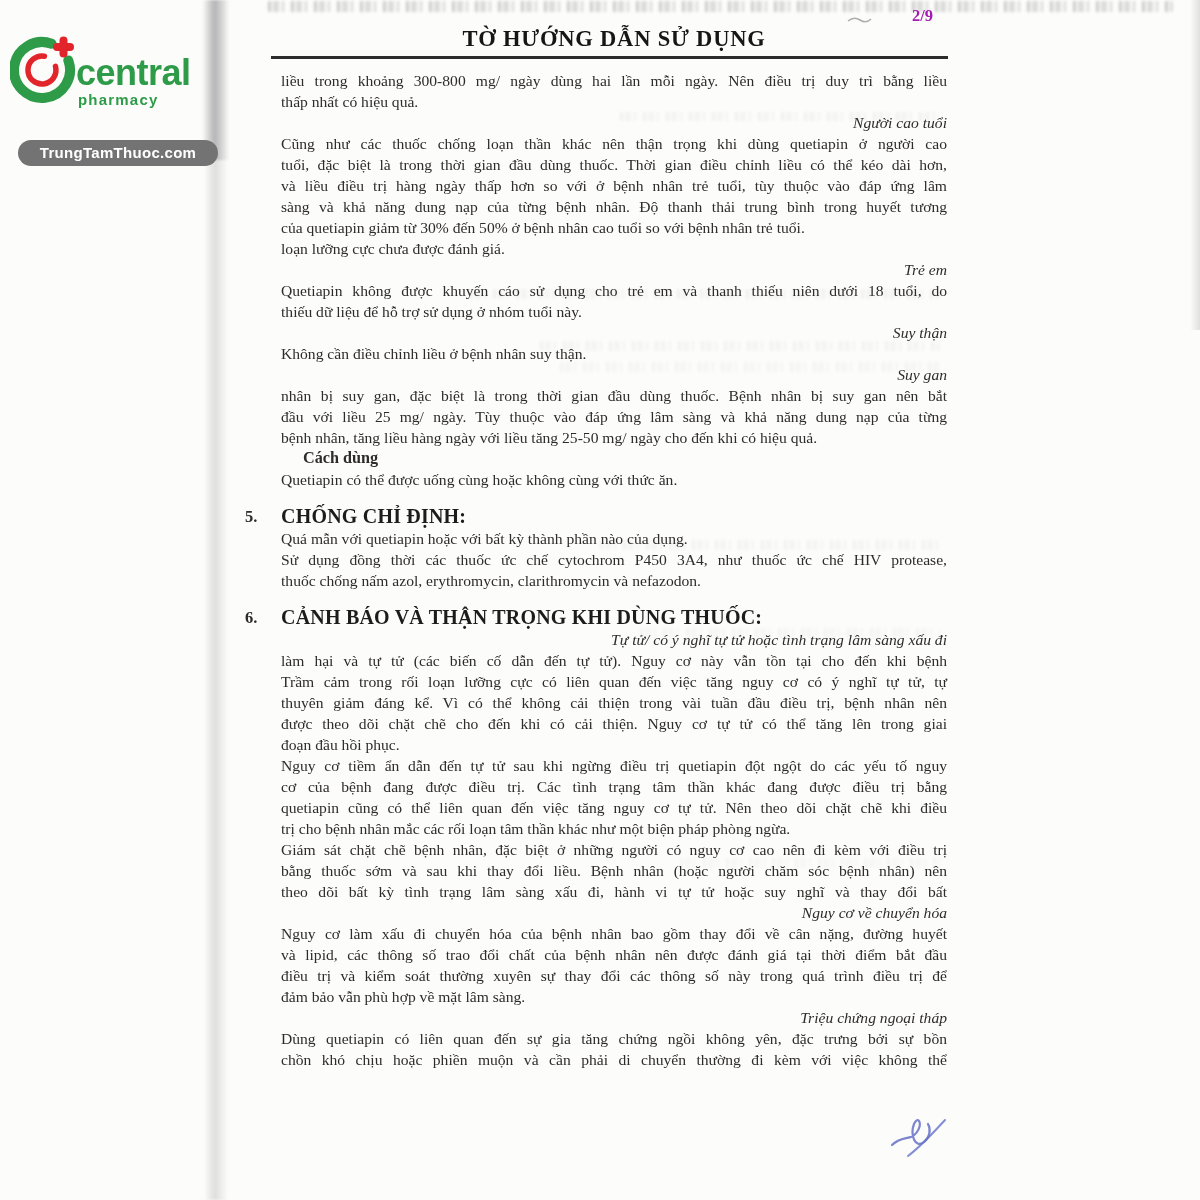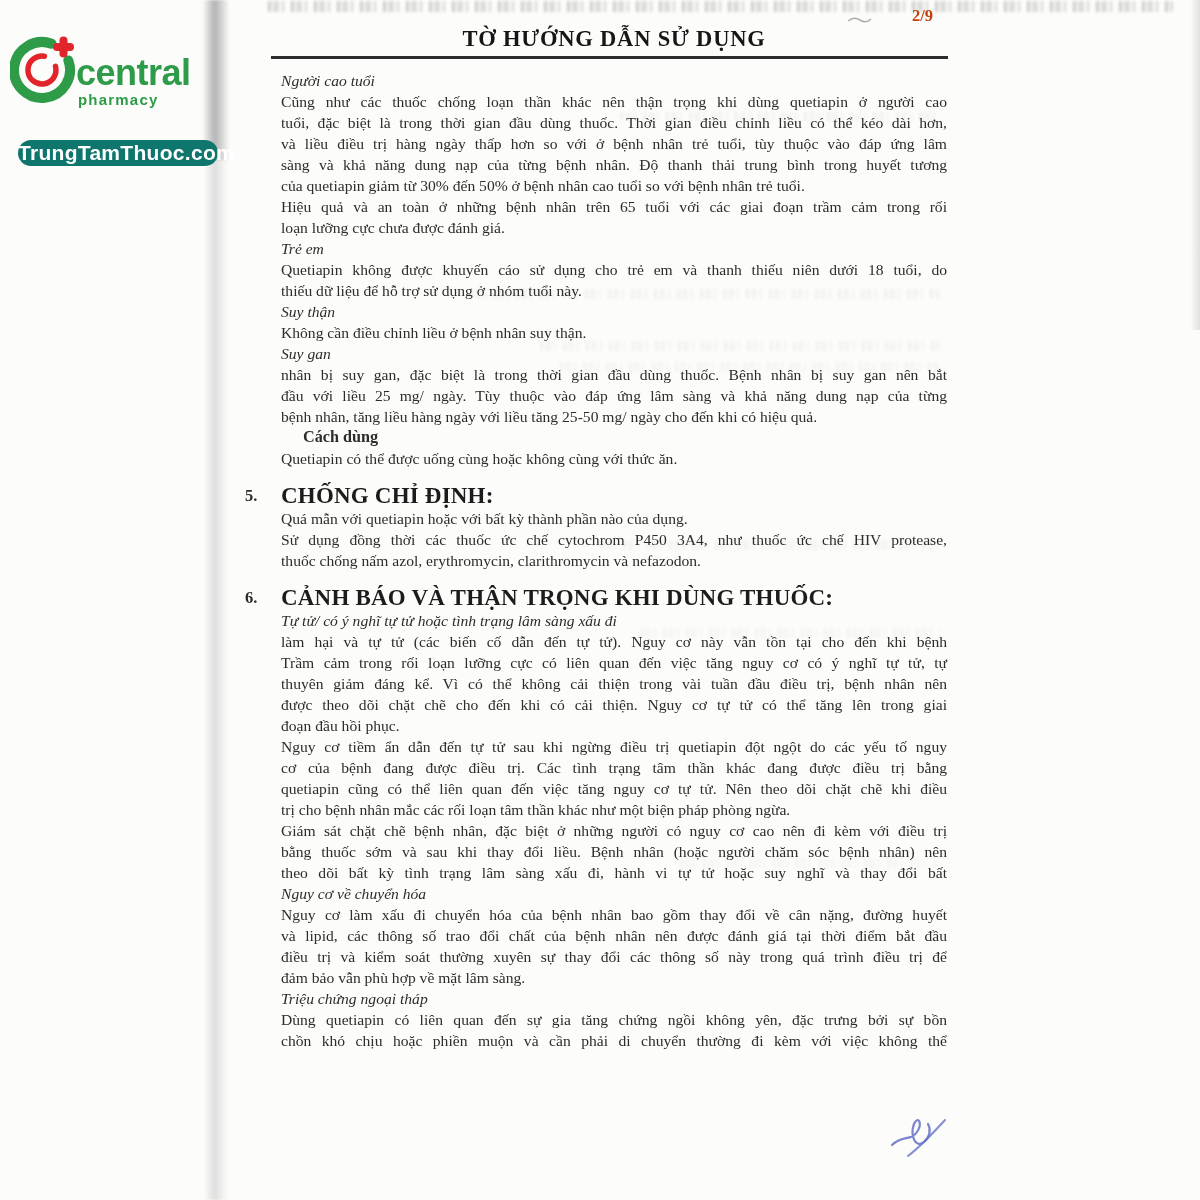--- a/index.html
+++ b/index.html
@@ -13,40 +13,40 @@
   .edge-left-top{position:absolute;left:202px;top:0;width:28px;height:160px;
     background:linear-gradient(90deg,rgba(255,255,255,0) 0%,rgba(105,105,112,0.35) 45%,rgba(255,255,255,0) 100%);
     filter:blur(1.2px);}
   .edge-right{position:absolute;right:0;top:0;width:10px;height:330px;
     background:linear-gradient(90deg,rgba(255,255,255,0),rgba(140,140,145,0.25));}
   .ghost{position:absolute;border-radius:2px;pointer-events:none;
     background:repeating-linear-gradient(90deg,rgba(70,70,75,.85) 0 3px,transparent 3px 5px,
       rgba(70,70,75,.55) 5px 11px,transparent 11px 14px,rgba(70,70,75,.7) 14px 16px,transparent 16px 23px);
     filter:blur(1.4px);}
   
-  .page-number{position:absolute;left:912px;top:6px;font-weight:bold;font-size:16.5px;color:#c2410c;}
+  .page-number{position:absolute;left:912px;top:6px;font-weight:bold;font-size:16.5px;color:#a21caf;}
   .doc-title{position:absolute;left:276px;top:26px;width:676px;text-align:center;
     font-weight:bold;font-size:22.5px;letter-spacing:0.8px;color:#161616;}
   .title-rule{position:absolute;left:271px;top:56px;width:677px;height:2.6px;background:#2c2c2c;}
   .tilde-artifact{position:absolute;left:846px;top:14px;opacity:.8;}
   
   .logo{position:absolute;left:10px;top:28px;width:215px;height:115px;}
   .logo-pill{position:absolute;left:8px;top:112px;width:200px;height:26px;border-radius:14px;
-    background:#0f766e;color:#fff;font-family:"Liberation Sans","DejaVu Sans",sans-serif;
-    font-weight:bold;font-size:21px;line-height:26px;text-align:center;letter-spacing:.3px;}
+    background:#737373;color:#fff;font-family:"Liberation Sans","DejaVu Sans",sans-serif;
+    font-weight:bold;font-size:15px;line-height:26px;text-align:center;letter-spacing:.3px;}
   
   .content{position:absolute;left:281px;top:70px;width:666px;font-size:15.6px;line-height:21px;}
   .para{margin:0;}
   .line{text-align:justify;text-align-last:justify;-moz-text-align-last:justify;}
   .line.last{text-align-last:left;-moz-text-align-last:left;}
-  .italic-label{font-style:italic;line-height:21px;}
+  .italic-label{font-style:italic;line-height:21px;text-align:right;}
   .bold-label{font-weight:bold;font-size:16.2px;line-height:21px;margin-left:22px;}
   .section{position:relative;margin-top:16px;line-height:21px;}
   .section .num{position:absolute;left:-36px;font-weight:bold;font-size:16.5px;}
-  .section .stitle{font-weight:bold;font-size:23px;letter-spacing:.2px;color:#1c1c1c;}
+  .section .stitle{font-weight:bold;font-size:20px;letter-spacing:.2px;color:#1c1c1c;}
   .signature{position:absolute;left:888px;top:1103px;}
 </style>
 </head>
 <body>
 
 <div class="page">
 
   <div class="edge-left"></div>
   <div class="edge-left-top"></div>
   <div class="edge-right"></div>
@@ -75,30 +75,33 @@
   </div>
 
   <div class="page-number">2/9</div>
   <div class="doc-title">TỜ HƯỚNG DẪN SỬ DỤNG</div>
   <div class="title-rule"></div>
   <svg class="tilde-artifact" width="26" height="12">
     <path d="M2,7 Q8,2 14,6 T25,5" stroke="#9a9a9a" fill="none" stroke-width="1.6"></path>
   </svg>
 
   <div class="content">
+      <div class="para">
+        <div class="line">liều trong khoảng 300-800 mg/ ngày dùng hai lần mỗi ngày. Nên điều trị duy trì bằng liều</div>
+        <div class="line last">thấp nhất có hiệu quả.</div>
+      </div>
       <div class="italic-label">Người cao tuổi</div>
       <div class="para">
         <div class="line">Cũng như các thuốc chống loạn thần khác nên thận trọng khi dùng quetiapin ở người cao</div>
         <div class="line">tuổi, đặc biệt là trong thời gian đầu dùng thuốc. Thời gian điều chỉnh liều có thể kéo dài hơn,</div>
         <div class="line">và liều điều trị hàng ngày thấp hơn so với ở bệnh nhân trẻ tuổi, tùy thuộc vào đáp ứng lâm</div>
         <div class="line">sàng và khả năng dung nạp của từng bệnh nhân. Độ thanh thải trung bình trong huyết tương</div>
         <div class="line last">của quetiapin giảm từ 30% đến 50% ở bệnh nhân cao tuổi so với bệnh nhân trẻ tuổi.</div>
       </div>
       <div class="para">
-        <div class="line">Hiệu quả và an toàn ở những bệnh nhân trên 65 tuổi với các giai đoạn trầm cảm trong rối</div>
         <div class="line last">loạn lưỡng cực chưa được đánh giá.</div>
       </div>
       <div class="italic-label">Trẻ em</div>
       <div class="para">
         <div class="line">Quetiapin không được khuyến cáo sử dụng cho trẻ em và thanh thiếu niên dưới 18 tuổi, do</div>
         <div class="line last">thiếu dữ liệu để hỗ trợ sử dụng ở nhóm tuổi này.</div>
       </div>
       <div class="italic-label">Suy thận</div>
       <div class="para">
         <div class="line last">Không cần điều chỉnh liều ở bệnh nhân suy thận.</div>

